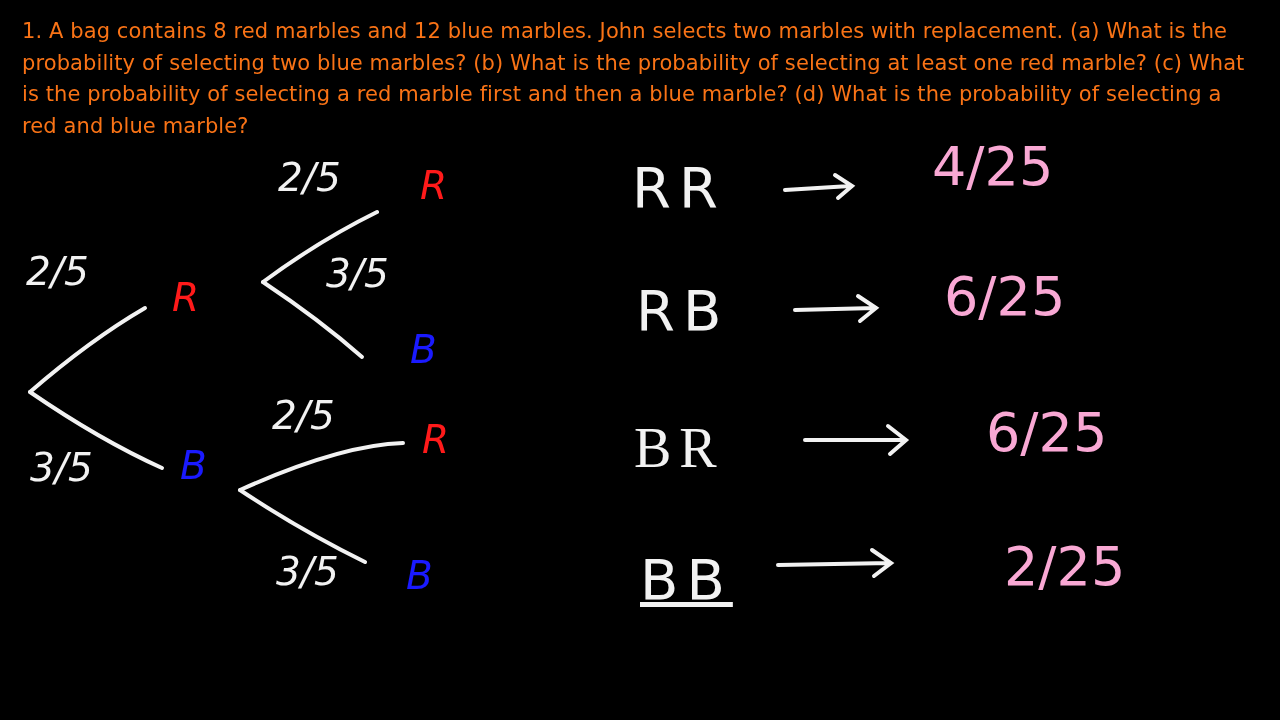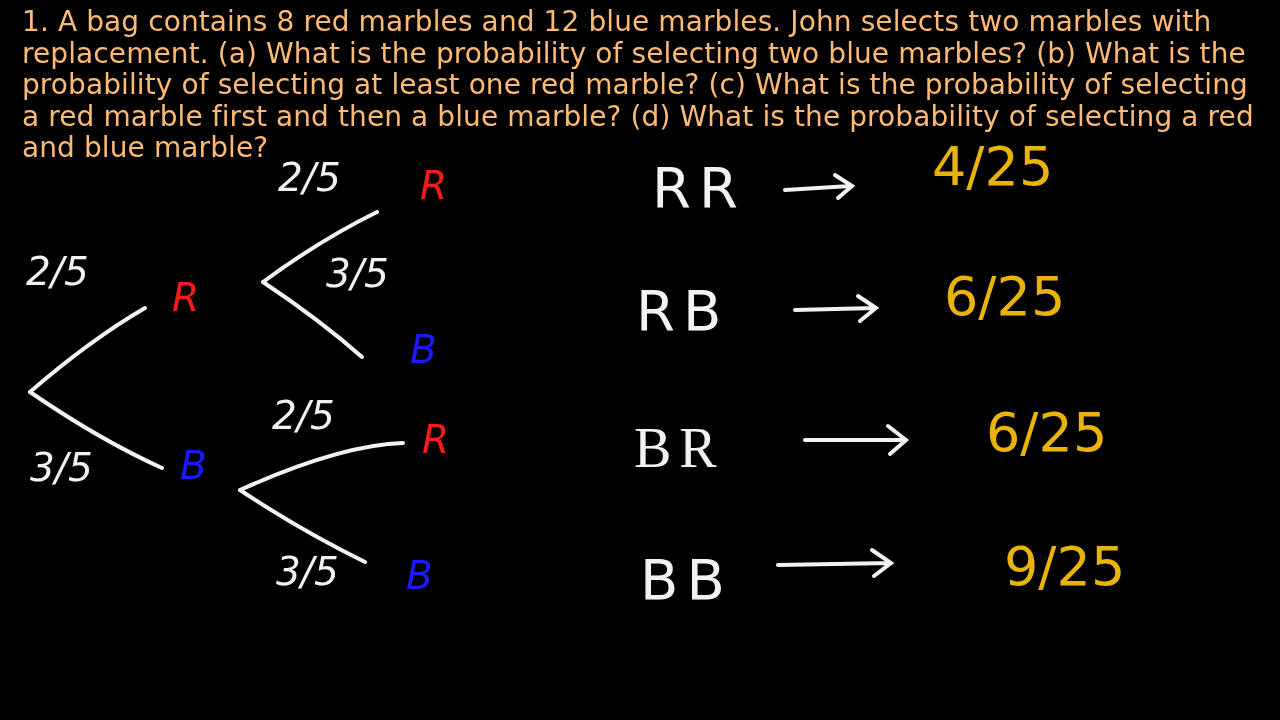--- a/index.html
+++ b/index.html
@@ -1,23 +1,23 @@
 <!DOCTYPE html>
 <html><head>
 <meta charset="utf-8">
 <style>
   html, body { margin:0; padding:0; background:#000; }
   body { width:1280px; height:720px; position:relative; overflow:hidden; font-family:"DejaVu Sans", sans-serif; color:#fff; }
-  .problem { position:absolute; left:22px; top:6px; width:1240px; font-size:28px; line-height:31.5px; color:#fdba74; letter-spacing:0.1px; }
+  .problem { position:absolute; left:22px; top:16px; width:1240px; font-size:21px; line-height:31.5px; color:#f97316; letter-spacing:0.1px; }
   svg.board { position:absolute; left:0; top:0; }
   .lbl { position:absolute; font-size:39px; line-height:1; color:#f2f2f2; white-space:nowrap; font-style:italic; font-weight:300; }
   .red { color:#ff1a1a; }
   .blue { color:#1a1aff; }
   .outcome { position:absolute; font-size:56px; line-height:1; color:#f2f2f2; white-space:nowrap; letter-spacing:8px; }
-  .result { position:absolute; font-size:54px; line-height:1; color:#eab308; white-space:nowrap; }
+  .result { position:absolute; font-size:54px; line-height:1; color:#f9a8d4; white-space:nowrap; }
 </style>
 </head>
 <body>
 
 <div class="problem">1.  A bag contains 8 red marbles and 12 blue marbles.  John selects two marbles with replacement.  (a)  What is the probability of selecting two blue marbles?  (b)  What is the probability of selecting at least one red marble?  (c)  What is the probability of selecting a red marble first and then a blue marble?  (d)  What is the probability of selecting a red and blue marble?</div>
 
 <svg class="board" width="1280" height="720">
   <g stroke="#f2f2f2" stroke-width="4" fill="none" stroke-linecap="round">
     <path d="M145 308 Q90 340 30 392"></path>
     <path d="M30 392 Q100 440 162 468"></path>
@@ -40,23 +40,23 @@
 <div class="lbl" style="left:278px;top:158px;">2/5</div>
 <div class="lbl red" style="left:420px;top:166px;">R</div>
 <div class="lbl" style="left:326px;top:254px;">3/5</div>
 <div class="lbl blue" style="left:410px;top:330px;">B</div>
 
 <div class="lbl" style="left:272px;top:396px;">2/5</div>
 <div class="lbl red" style="left:422px;top:420px;">R</div>
 <div class="lbl" style="left:276px;top:552px;">3/5</div>
 <div class="lbl blue" style="left:406px;top:556px;">B</div>
 
-<div class="outcome" style="left:652px;top:160px;">RR</div>
+<div class="outcome" style="left:632px;top:160px;">RR</div>
 <div class="result" style="left:932px;top:140px;">4/25</div>
 
 <div class="outcome" style="left:636px;top:283px;">RB</div>
 <div class="result" style="left:944px;top:270px;">6/25</div>
 
 <div class="outcome" style="left:634px;top:420px;font-family:Liberation Serif, serif;">BR</div>
 <div class="result" style="left:986px;top:406px;">6/25</div>
 
-<div class="outcome" style="left:640px;top:552px;">BB</div>
-<div class="result" style="left:1004px;top:540px;">9/25</div>
+<div class="outcome" style="left:640px;top:552px;text-decoration:underline;">BB</div>
+<div class="result" style="left:1004px;top:540px;">2/25</div>
 
 </body></html>

